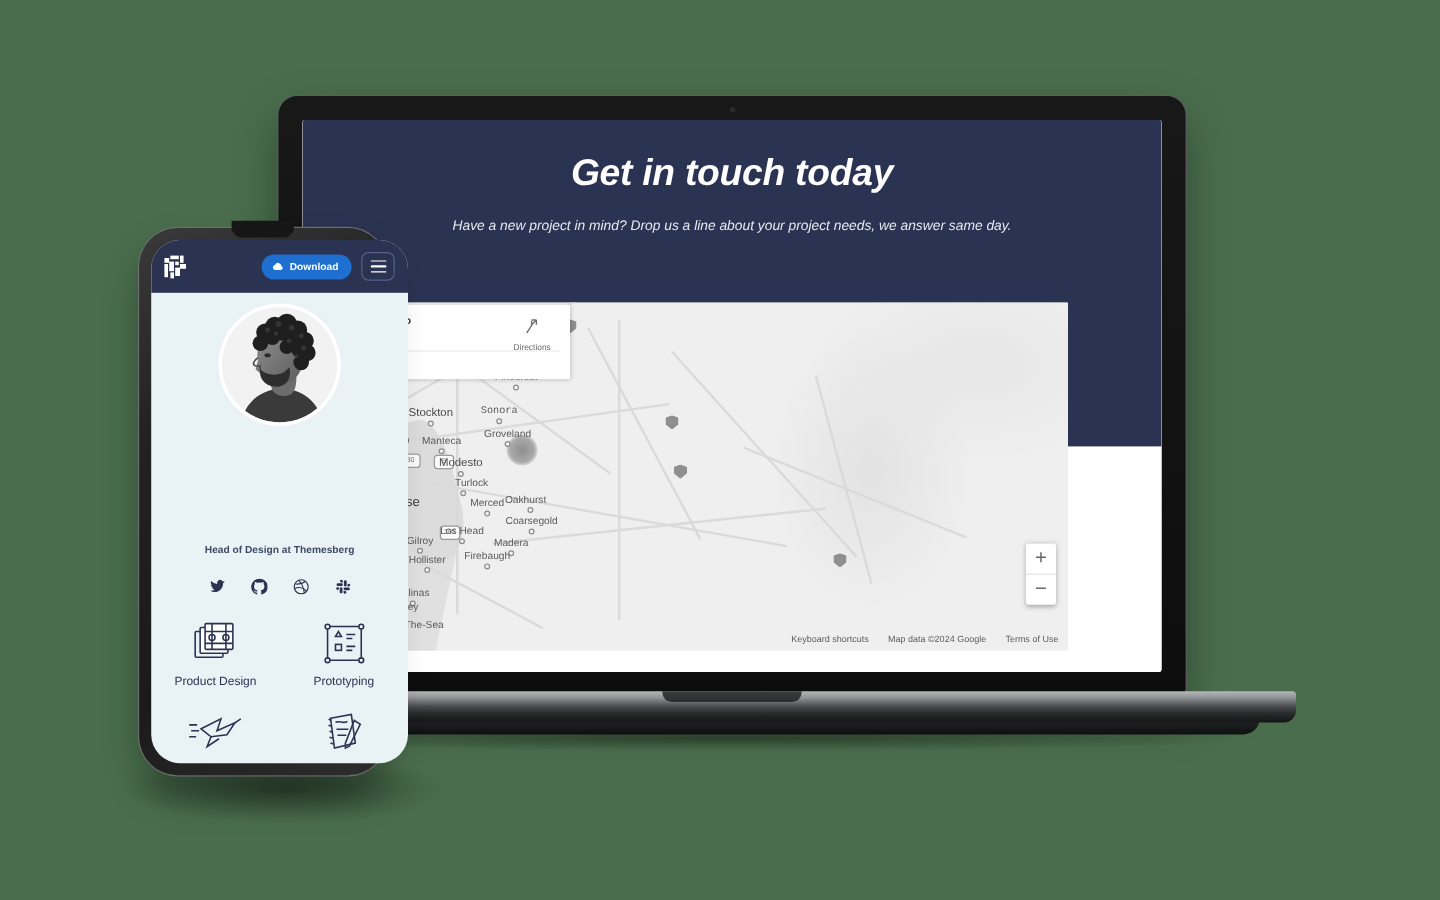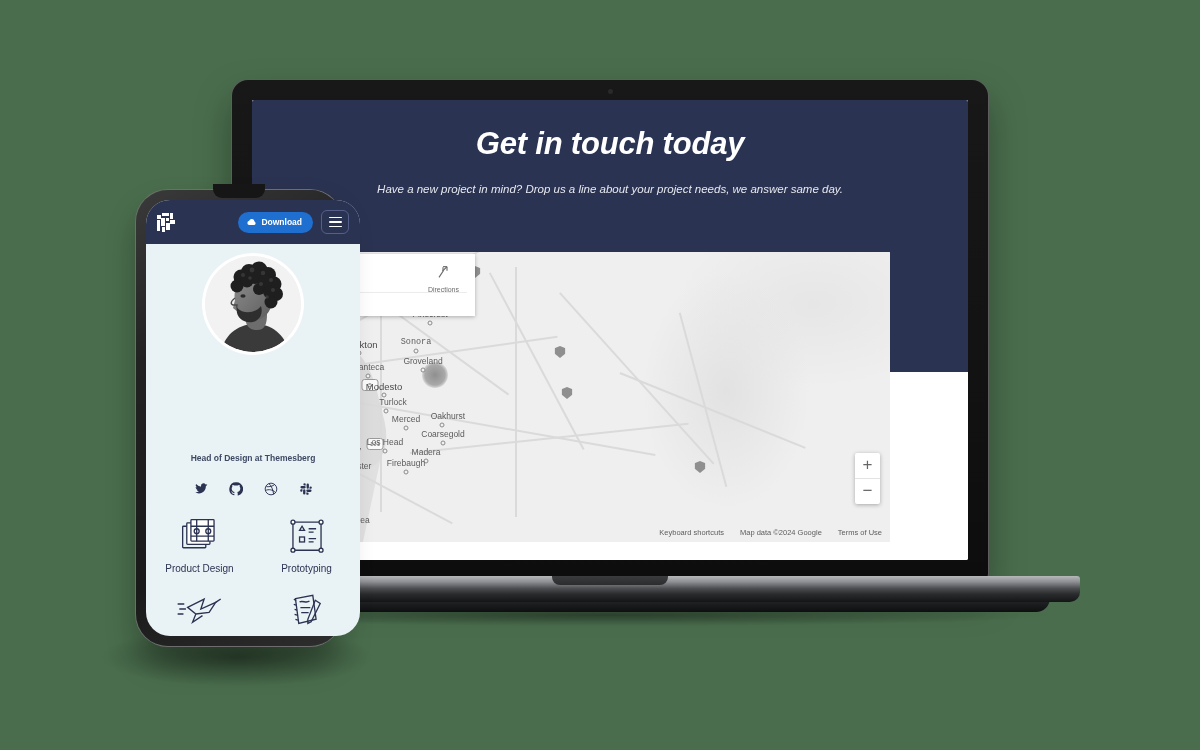--- a/index.html
+++ b/index.html
@@ -100,21 +100,21 @@
     box-shadow:0 1px 4px rgba(0,0,0,.28);
   }
   .ic-title{position:absolute;left:10px;top:8px;font-size:9px;font-weight:700;color:#333;}
   .ic-sub{position:absolute;left:10px;top:22px;font-size:7.5px;color:#6b6b6b;}
   .ic-link{position:absolute;left:10px;top:44px;font-size:7.5px;color:#5a5a5a;}
   .ic-dirwrap{position:absolute;right:16px;top:10px;text-align:center;color:#6b6b6b;}
   .ic-dir{font-size:7px;margin-top:2px;}
   .ic-divider{position:absolute;left:8px;right:8px;top:38px;height:1px;background:#ececec;}
 
   
-  #phone{position:absolute;left:136px;top:190px;width:206px;height:456px;}
+  #phone{position:absolute;left:116px;top:190px;width:206px;height:456px;}
   .ph-body{
     position:absolute;inset:0;border-radius:32px;
     background:linear-gradient(150deg,#3a3a3a 0%,#222 30%,#1a1a1a 70%,#2e2e2e 100%);
     box-shadow:0 0 0 1px #6d6d6d, 0 18px 30px rgba(0,0,0,.30);
   }
   .ph-screen{
     position:absolute;left:10px;top:10px;width:214px;height:436px;border-radius:24px;
     background:#e9f2f5;overflow:hidden;
   }
   .ph-notch{
@@ -243,21 +243,21 @@
               <div class="city mid" style="left: 124px; top: 134px;">Modesto</div>
               <div class="dot" style="left: 124px; top: 143px;"></div>
               <div class="city mid" style="left: 60px; top: 147px;">Fremont</div>
               <div class="dot" style="left: 60px; top: 156px;"></div>
               <div class="city" style="left: 133px; top: 150px;">Turlock</div>
               <div class="dot" style="left: 126px; top: 159px;"></div>
               <div class="city big" style="left: 67px; top: 167px;">San Jose</div>
               <div class="dot" style="left: 67px; top: 176px;"></div>
               <div class="city" style="left: 146px; top: 167px;">Merced</div>
               <div class="dot" style="left: 146px; top: 176px;"></div>
-              <div class="city" style="left: 188px; top: 164px;">Oakhurst</div>
+              <div class="city" style="left: 178px; top: 164px;">Oakhurst</div>
               <div class="dot" style="left: 182px; top: 173px;"></div>
               <div class="city" style="left: 183px; top: 182px;">Coarsegold</div>
               <div class="dot" style="left: 183px; top: 191px;"></div>
               <div class="city" style="left: 125px; top: 190px;">Los Head</div>
               <div class="dot" style="left: 125px; top: 199px;"></div>
               <div class="city" style="left: 166px; top: 200px;">Madera</div>
               <div class="dot" style="left: 166px; top: 209px;"></div>
               <div class="city" style="left: 90px; top: 198px;">Gilroy</div>
               <div class="dot" style="left: 90px; top: 207px;"></div>
               <div class="city" style="left: 96px; top: 214px;">Hollister</div>

